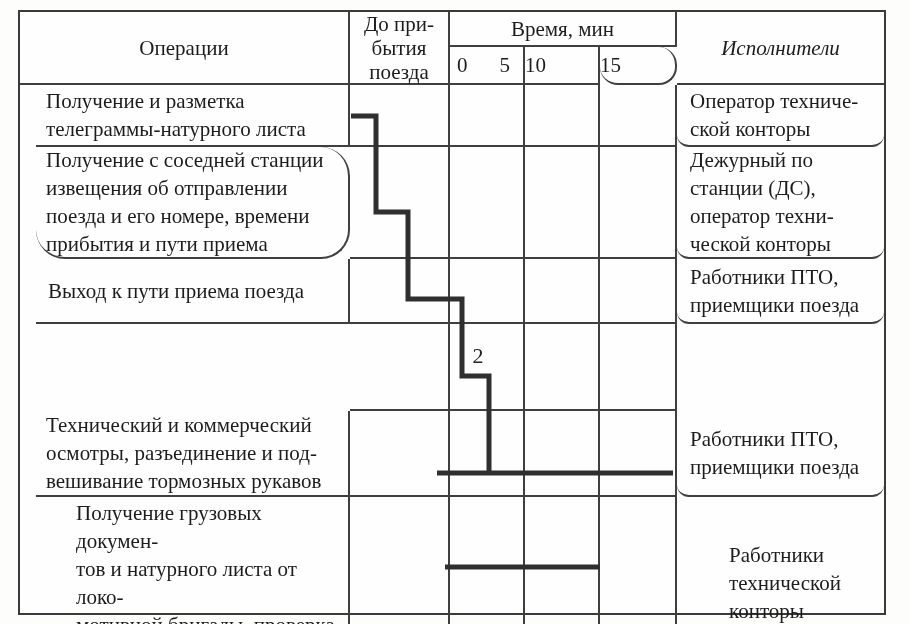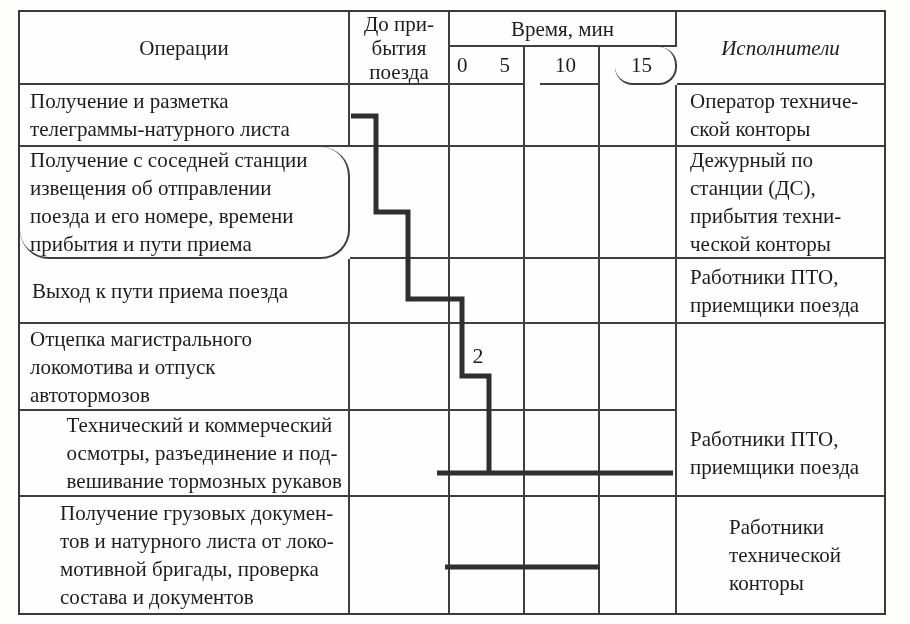--- a/index.html
+++ b/index.html
@@ -24,28 +24,28 @@
   .c{
     border-right:2px solid #3f3f3f;
     border-bottom:2px solid #3f3f3f;
     box-sizing:border-box;
     display:flex;
     align-items:center;
     font-size:21px;
     line-height:28px;
     white-space:pre-line;
   }
-  .c.noR{border-right:none;}
+  .c.noR{border-right:none;border-radius:12px;}
   .c.noB{border-bottom:none;}
   .center{justify-content:center;text-align:center;}
-  .opcell{padding:2px 6px 2px 10px;}
+  .opcell{padding:2px 6px 2px 10px;margin-left:16px;}
   .execell{padding:2px 4px 2px 13px;}
   .tickcell{align-items:center;}
   .tick-pair{justify-content:space-between;padding:0 13px 0 7px;}
-  .tick-right{justify-content:center;padding-right:7px;margin-left:15px;}
+  .tick-right{justify-content:flex-start;padding-right:7px;}
   .head-before{line-height:24px;}
   .gantt-overlay{position:absolute;left:0;top:0;width:910px;height:624px;pointer-events:none;}
 </style>
 </head>
 <body>
 
 <div id="canvas">
 
   <div class="tbl">
 
@@ -91,43 +91,39 @@
 извещения об отправлении
 поезда и его номере, времени
 прибытия и пути приема</span></div>
     <div class="c" style="grid-column:2;grid-row:4;"></div>
     <div class="c" style="grid-column:3;grid-row:4;"></div>
     <div class="c" style="grid-column:4;grid-row:4;"></div>
     <div class="c" style="grid-column:5;grid-row:4;"></div>
     <div class="c execell noR" style="grid-column:6;grid-row:4;">
       <span>Дежурный по
 станции (ДС),
-прибытия техни-
+оператор техни-
 ческой конторы</span></div>
 
     <div class="c opcell" style="grid-column:1;grid-row:5;padding-left:12px;">
       <span>Выход к пути приема поезда</span></div>
     <div class="c" style="grid-column:2;grid-row:5;"></div>
     <div class="c" style="grid-column:3;grid-row:5;"></div>
     <div class="c" style="grid-column:4;grid-row:5;"></div>
     <div class="c" style="grid-column:5;grid-row:5;"></div>
     <div class="c execell noR" style="grid-column:6;grid-row:5;">
       <span>Работники ПТО,
 приемщики поезда</span></div>
 
-    <div class="c opcell" style="grid-column:1;grid-row:6;">
-      <span>Отцепка магистрального
-локомотива и отпуск
-автотормозов</span></div>
     <div class="c" style="grid-column:2;grid-row:6;"></div>
     <div class="c" style="grid-column:3;grid-row:6;"></div>
     <div class="c" style="grid-column:4;grid-row:6;"></div>
     <div class="c" style="grid-column:5;grid-row:6;"></div>
 
-    <div class="c opcell" style="grid-column:1;grid-row:7;justify-content:flex-end;">
+    <div class="c opcell" style="grid-column:1;grid-row:7;">
       <span>Технический и коммерческий
 осмотры, разъединение и под-
 вешивание тормозных рукавов</span></div>
     <div class="c" style="grid-column:2;grid-row:7;"></div>
     <div class="c" style="grid-column:3;grid-row:7;"></div>
     <div class="c" style="grid-column:4;grid-row:7;"></div>
     <div class="c" style="grid-column:5;grid-row:7;"></div>
     <div class="c execell noR" style="grid-column:6;grid-row:7;">
       <span>Работники ПТО,
 приемщики поезда</span></div>

